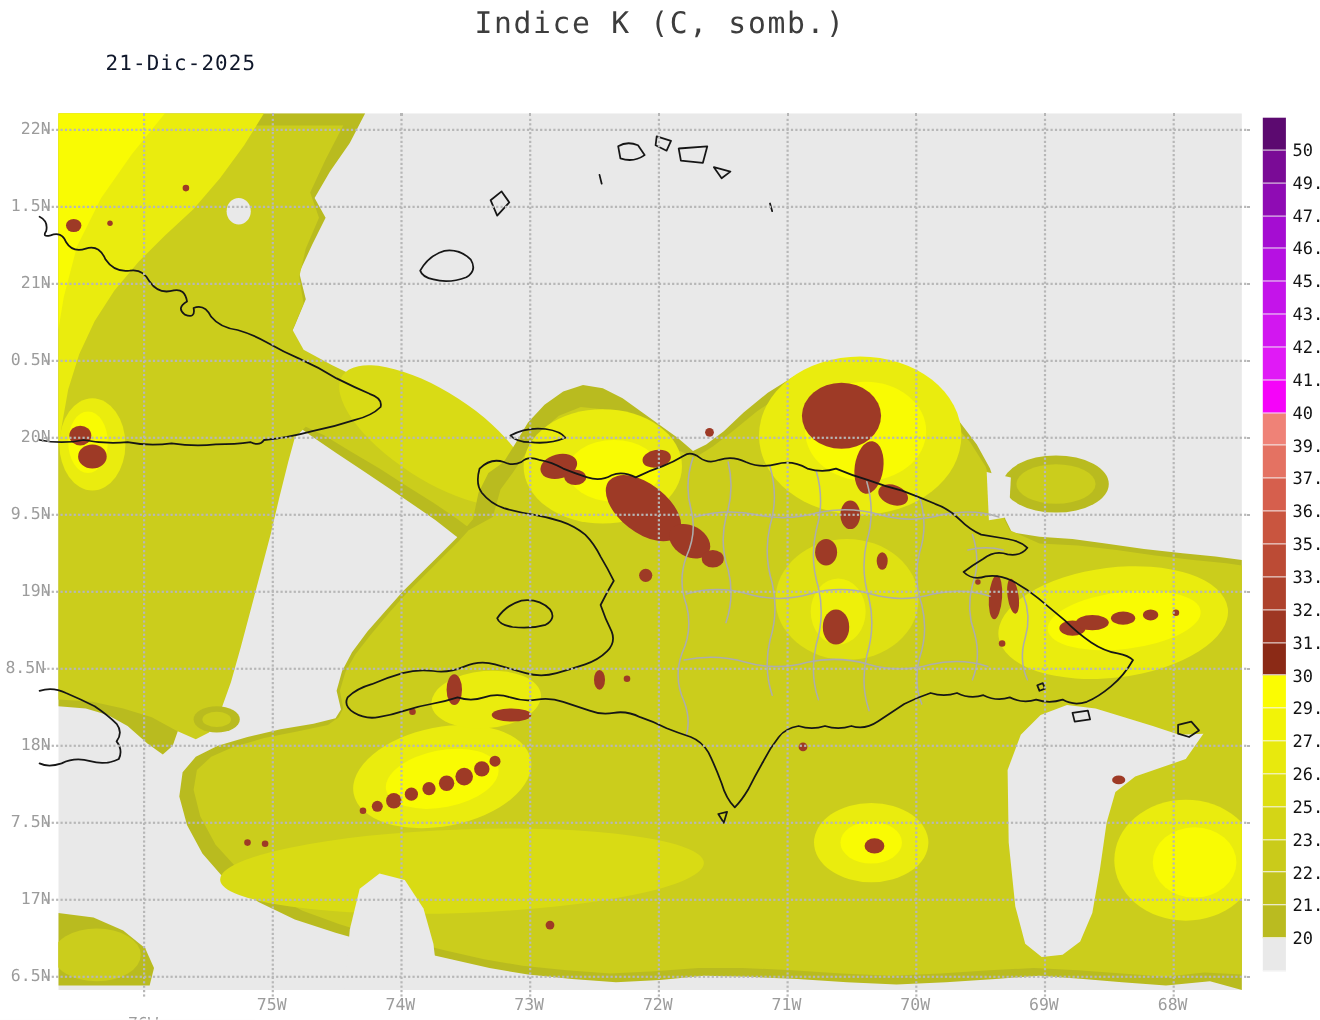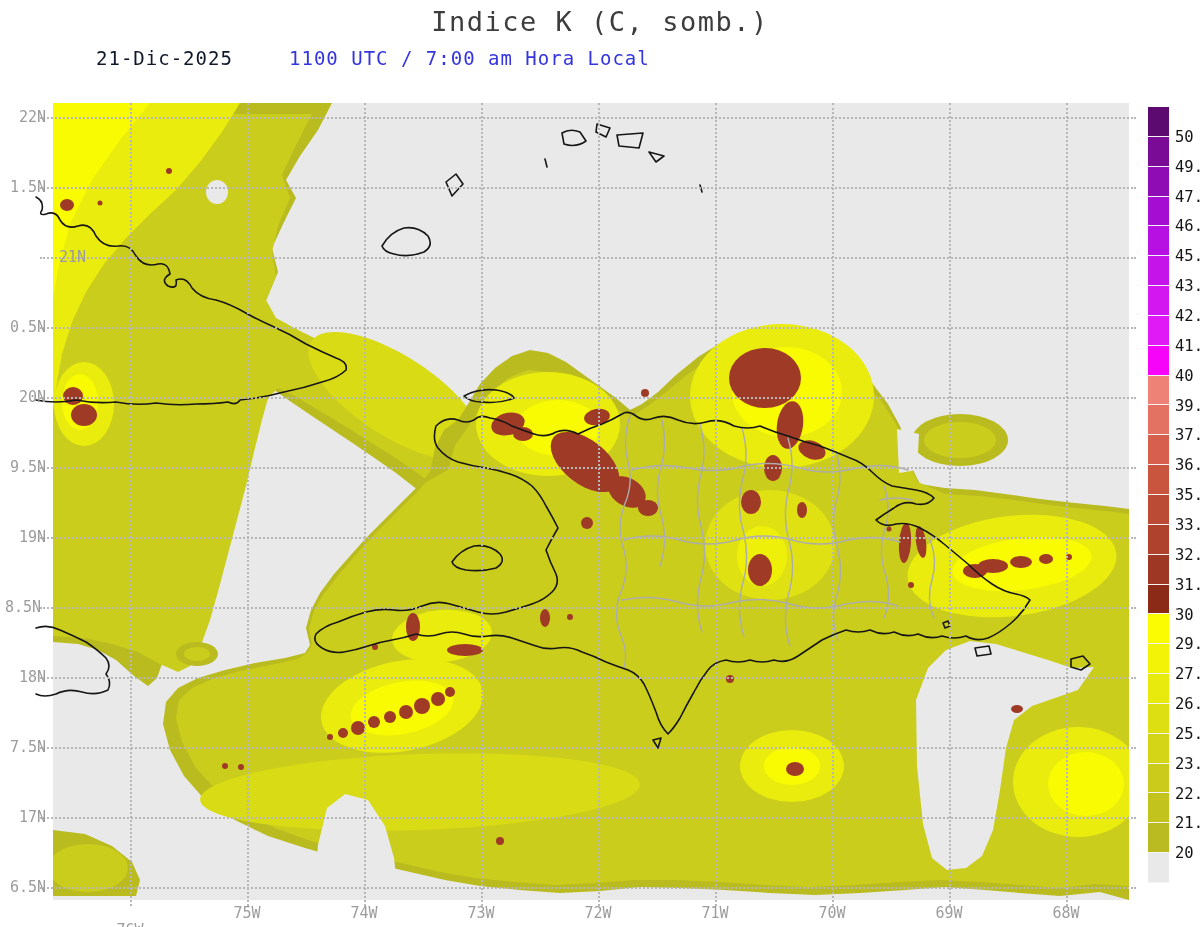--- a/index.html
+++ b/index.html
@@ -28,21 +28,20 @@
   #watermark .sep{color:#444444;}
   #watermark .org{color:#1c1c1c;}
 </style>
 </head>
 <body>
 
 <div id="app">
 
   <div id="title" class="hdr">Indice K (C, somb.)</div>
   <div id="date-label" class="hdr">21-Dic-2025</div>
-  <div id="time-label" class="hdr">1100 UTC / 7:00 am Hora Local</div>
 
   <div id="map-frame">
 
     <svg width="1200" height="927" viewBox="0 0 1200 927">
       <defs>
         <clipPath id="fieldclip">
             <rect x="53" y="103" width="1076" height="797"></rect>
           </clipPath>
       </defs>
 
@@ -203,21 +202,21 @@
         <div class="vgrid" style="left: 481px;"></div>
         <div class="vgrid" style="left: 598px;"></div>
         <div class="vgrid" style="left: 715px;"></div>
         <div class="vgrid" style="left: 832px;"></div>
         <div class="vgrid" style="left: 949px;"></div>
         <div class="vgrid" style="left: 1066px;"></div>
       </div>
     <div id="axis-layer">
         <span class="lat-lab" style="top: 108px;">22N</span>
         <span class="lat-lab" style="top: 178px;">1.5N</span>
-        <span class="lat-lab" style="top: 248px; padding-left: 40px;">21N</span>
+        <span class="lat-lab" style="top: 248px;">21N</span>
         <span class="lat-lab" style="top: 318px;">0.5N</span>
         <span class="lat-lab" style="top: 388px;">20N</span>
         <span class="lat-lab" style="top: 458px;">9.5N</span>
         <span class="lat-lab" style="top: 528px;">19N</span>
         <span class="lat-lab" style="top: 598px; text-align: center;">8.5N</span>
         <span class="lat-lab" style="top: 668px;">18N</span>
         <span class="lat-lab" style="top: 738px;">7.5N</span>
         <span class="lat-lab" style="top: 808px;">17N</span>
         <span class="lat-lab" style="top: 878px;">6.5N</span>
         <span class="lon-lab" style="left: 108px; margin-top: 17px;">76W</span>

